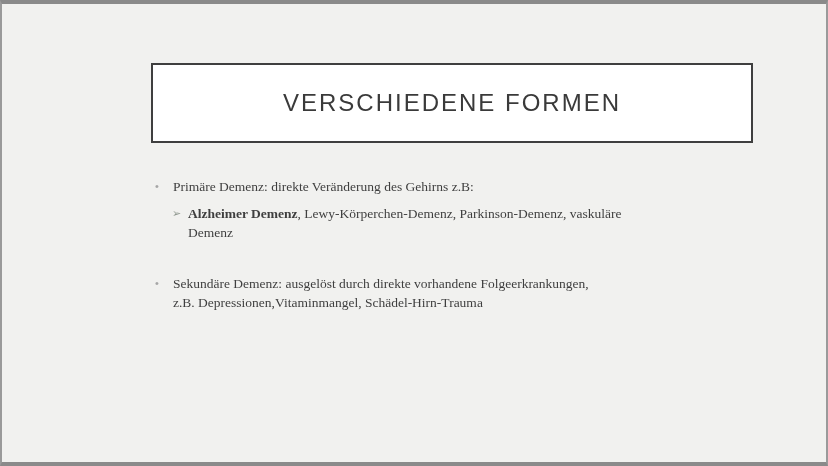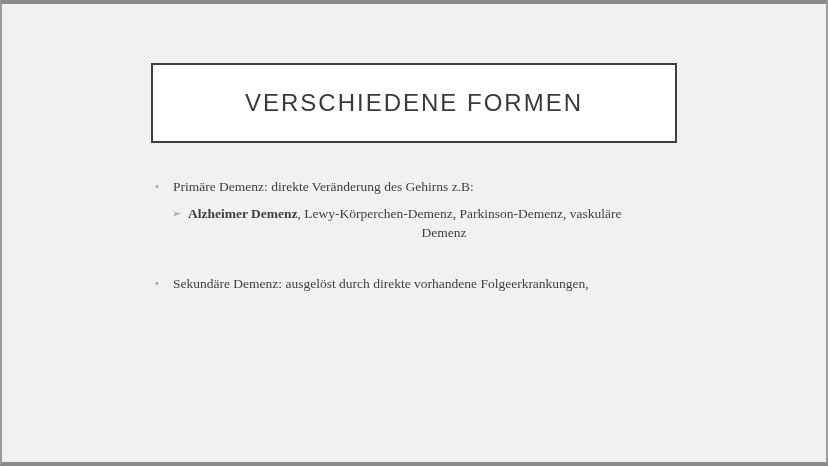--- a/index.html
+++ b/index.html
@@ -17,21 +17,21 @@
     border-right: 2px solid #9a9a9a;
     background: #f1f1ef;
     position: relative;
     overflow: hidden;
     font-family: "Liberation Sans", "DejaVu Sans", sans-serif;
   }
   .title-box {
     position: absolute;
     left: 149px;
     top: 59px;
-    width: 526px;
+    width: 602px;
     height: 80px;
     box-sizing: border-box;
     border: 2px solid #3f3f3f;
     background: #ffffff;
     display: flex;
     align-items: center;
     justify-content: center;
   }
   .title-text {
     font-size: 24px;
@@ -100,25 +100,26 @@
       <span class="marker-col">•</span>
       <span class="bullet-text">Primäre Demenz: direkte Veränderung des Gehirns z.B:</span>
     </div>
 
     <div class="sub-row">
       <span class="arrow-col">➢</span>
       <span class="bullet-text">
         <span style="display:block;">
           <span class="bold-seg">Alzheimer Demenz</span><span>, Lewy-Körperchen-Demenz, Parkinson-Demenz, vaskuläre</span>
         </span>
-        <span style="display:block;text-align:center;">Demenz</span>
+        <span style="display:block;">Demenz</span>
       </span>
     </div>
 
     <div class="bullet-row bullet-2">
       <span class="marker-col">•</span>
       <span class="bullet-text">
         <span style="display:block;">Sekundäre Demenz: ausgelöst durch direkte vorhandene Folgeerkrankungen,</span>
+        <span style="display:block;">z.B. Depressionen,Vitaminmangel, Schädel-Hirn-Trauma</span>
       </span>
     </div>
 
   </div>
 </div>
 
 </body></html>

